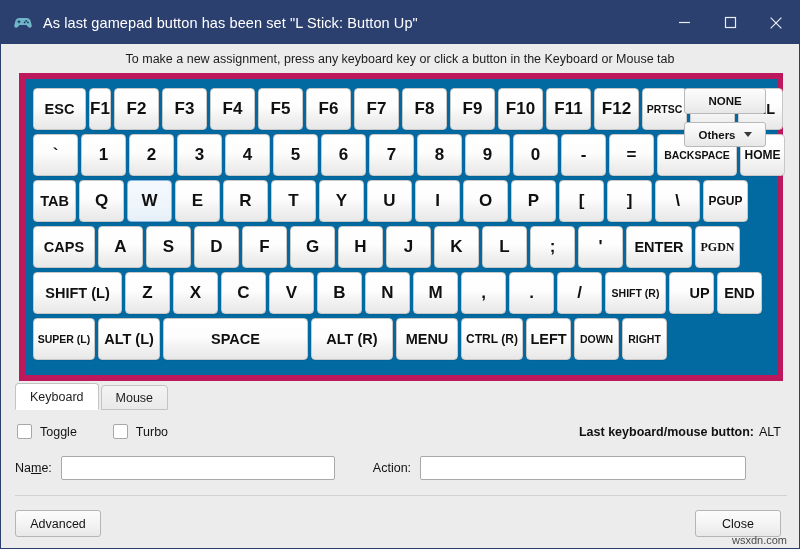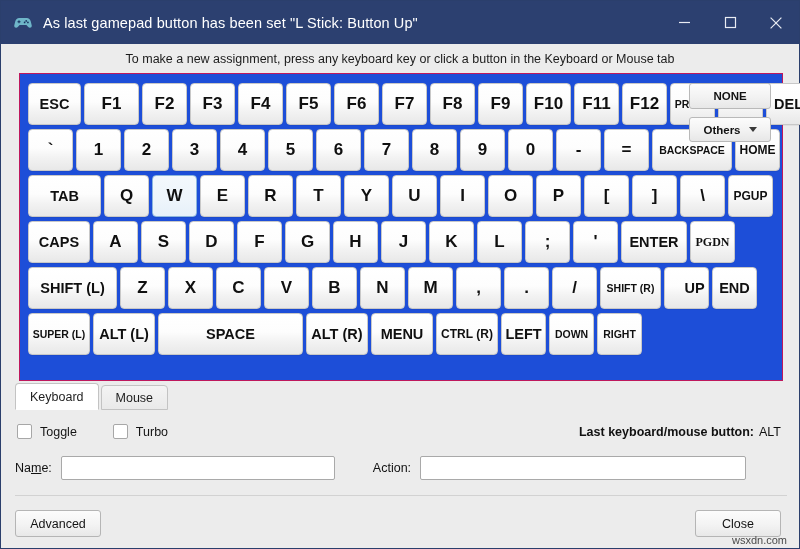--- a/index.html
+++ b/index.html
@@ -38,21 +38,21 @@
   
   .instruction{
     text-align:center;font-size:12.5px;color:#1b1b1b;
     padding-top:8px;padding-bottom:7px;
   }
 
   
   .kbd-panel{
     position:absolute;left:18px;top:72px;width:764px;height:308px;
     box-sizing:border-box;
-    background:#1d4ed8;border:1px solid #be185d;
+    background:#0369a1;border:6px solid #be185d;
   }
   .kbd-rows{
     position:absolute;left:8px;top:9px;
     display:flex;flex-direction:column;gap:4px;
   }
   .krow{display:flex;gap:3px;height:42px;}
   .key{
     box-sizing:border-box;
     height:42px;
     border:1px solid #c8c8c8;
@@ -193,21 +193,21 @@
       </div>
     </div>
   </div>
 
   <div class="instruction">To make a new assignment, press any keyboard key or click a button in the Keyboard or Mouse tab</div>
 
   <div class="kbd-panel">
     <div class="kbd-rows" id="kbd-rows">
         <div class="krow">
           <div class="key s14" style="width: 53px;">ESC</div>
-          <div class="key" style="width: 55px;">F1</div>
+          <div class="key" style="width: 22px;">F1</div>
           <div class="key" style="width: 45px;">F2</div>
           <div class="key" style="width: 45px;">F3</div>
           <div class="key" style="width: 45px;">F4</div>
           <div class="key" style="width: 45px;">F5</div>
           <div class="key" style="width: 45px;">F6</div>
           <div class="key" style="width: 45px;">F7</div>
           <div class="key" style="width: 45px;">F8</div>
           <div class="key" style="width: 45px;">F9</div>
           <div class="key" style="width: 45px;">F10</div>
           <div class="key" style="width: 45px;">F11</div>
@@ -227,21 +227,21 @@
           <div class="key" style="width: 45px;">7</div>
           <div class="key" style="width: 45px;">8</div>
           <div class="key" style="width: 45px;">9</div>
           <div class="key" style="width: 45px;">0</div>
           <div class="key" style="width: 45px;">-</div>
           <div class="key" style="width: 45px;">=</div>
           <div class="key s11" style="width: 80px;">BACKSPACE</div>
           <div class="key s12" style="width: 45px;">HOME</div>
         </div>
         <div class="krow">
-          <div class="key s14" style="width: 73px;">TAB</div>
+          <div class="key s14" style="width: 43px;">TAB</div>
           <div class="key" style="width: 45px;">Q</div>
           <div class="key selected" style="width: 45px;">W</div>
           <div class="key" style="width: 45px;">E</div>
           <div class="key" style="width: 45px;">R</div>
           <div class="key" style="width: 45px;">T</div>
           <div class="key" style="width: 45px;">Y</div>
           <div class="key" style="width: 45px;">U</div>
           <div class="key" style="width: 45px;">I</div>
           <div class="key" style="width: 45px;">O</div>
           <div class="key" style="width: 45px;">P</div>
@@ -279,21 +279,21 @@
           <div class="key" style="width: 45px;">.</div>
           <div class="key" style="width: 45px;">/</div>
           <div class="key s11" style="width: 61px;">SHIFT (R)</div>
           <div class="key s14" style="width: 45px; padding-left: 16px;">UP</div>
           <div class="key s14" style="width: 45px;">END</div>
         </div>
         <div class="krow">
           <div class="key s11" style="width: 62px;">SUPER (L)</div>
           <div class="key s14" style="width: 62px;">ALT (L)</div>
           <div class="key s14" style="width: 145px;">SPACE</div>
-          <div class="key s14" style="width: 62px; text-align: right;">ALT (R)</div>
+          <div class="key s14" style="width: 82px; text-align: right;">ALT (R)</div>
           <div class="key s14" style="width: 62px;">MENU</div>
           <div class="key s12" style="width: 62px;">CTRL (R)</div>
           <div class="key s14" style="width: 45px;">LEFT</div>
           <div class="key s11" style="width: 45px;">DOWN</div>
           <div class="key s11" style="width: 45px;">RIGHT</div>
         </div>
       </div>
 
     <div class="side-ctrls">
       <div class="btn-none">NONE</div>

